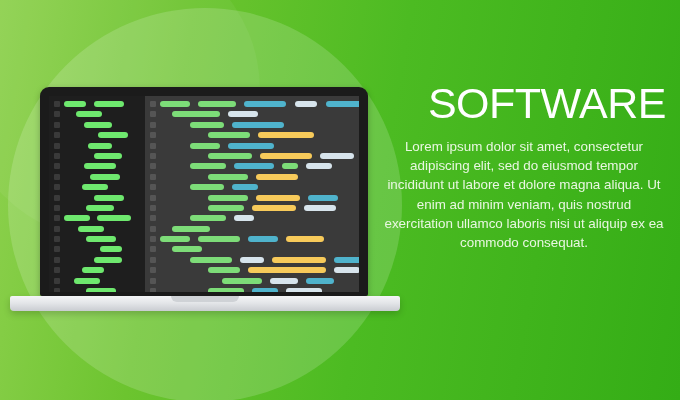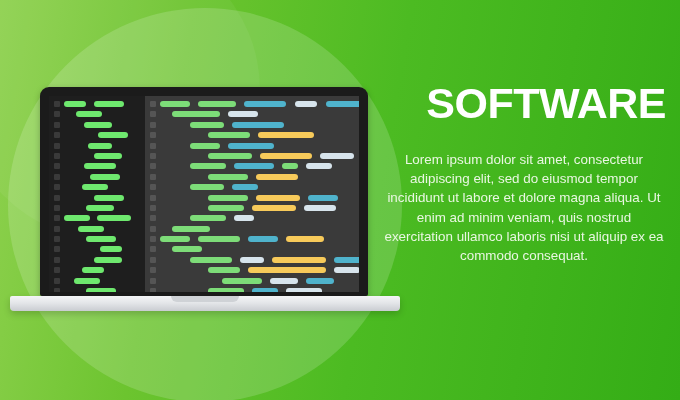--- a/index.html
+++ b/index.html
@@ -111,29 +111,29 @@
   }
 
   
   #copy{
     position:absolute;
     left:382px; top:82px;
     width:284px;
   }
   #title{
     color:#ffffff;
-    font-weight:bold;
+    font-weight:normal;
     line-height:0.98;
     letter-spacing:-0.5px;
     text-align:right;
   }
   #title-line1{ font-size:43px; display:block; }
   #title-line2{ font-size:35.5px; display:block; margin-top:1px; }
   #body-copy{
-    margin-top:26px;
+    margin-top:13px;
     color:#e9f7e2;
     font-size:13.4px;
     line-height:1.43;
     text-align:center;
   }
 </style>
 </head>
 <body>
 
 <div id="stage">

